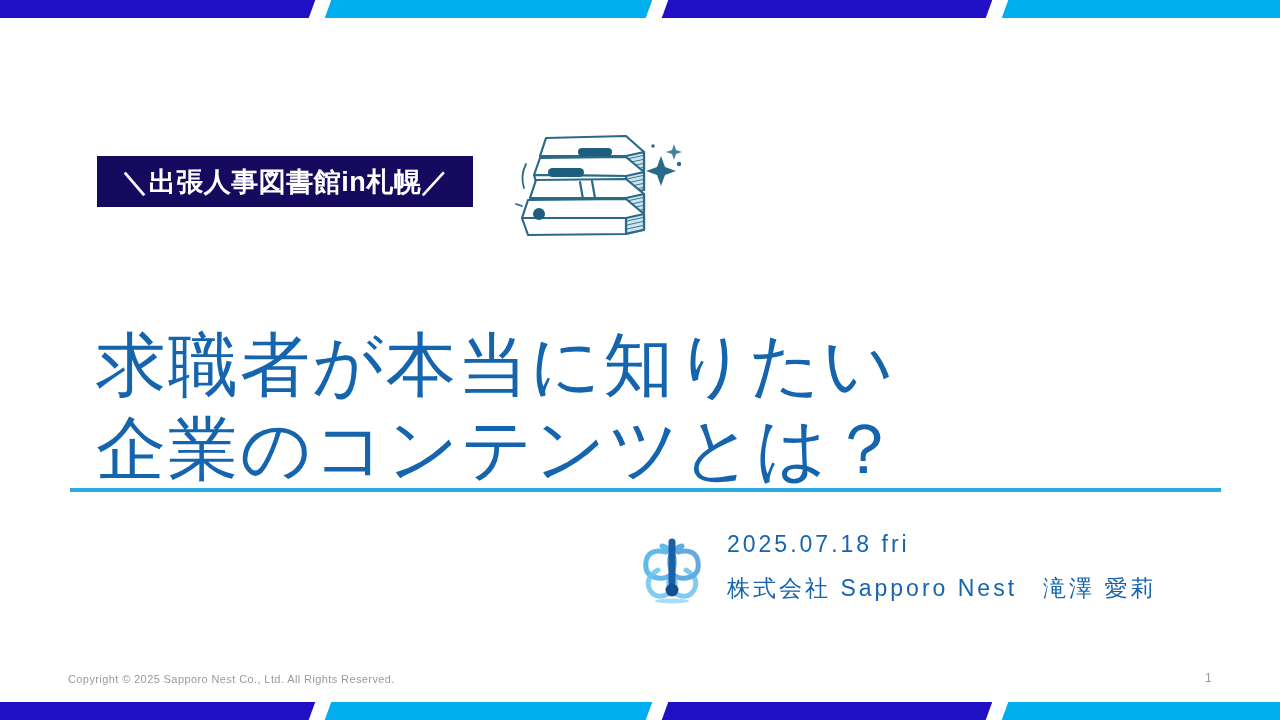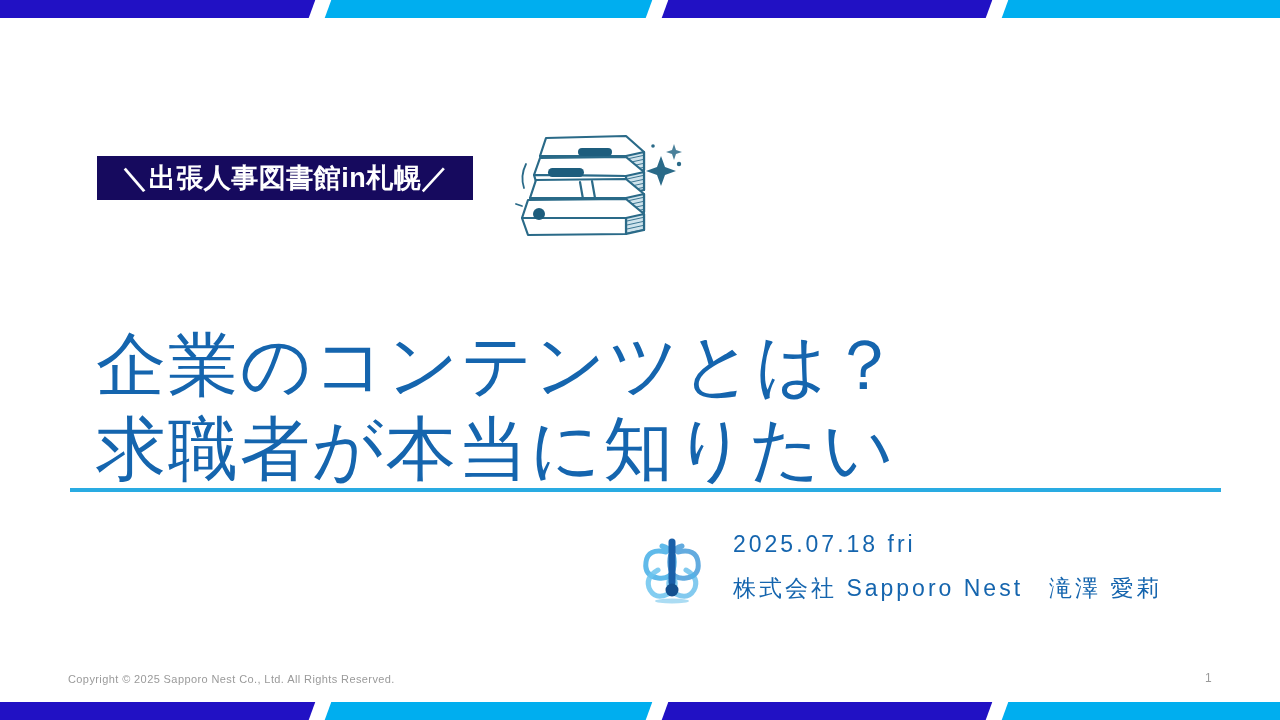--- a/index.html
+++ b/index.html
@@ -45,21 +45,21 @@
     background: #ffffff;
     transform: skewX(-20deg);
   }
 
   
   .badge {
     position: absolute;
     left: 97px;
     top: 156px;
     width: 376px;
-    height: 44px;
+    height: 51px;
     background: #160a5e;
     color: #ffffff;
     display: flex;
     align-items: center;
     justify-content: center;
     font-size: 27px;
     font-weight: bold;
     letter-spacing: 0.5px;
     white-space: nowrap;
   }
@@ -105,21 +105,21 @@
     top: 522px;
     display: flex;
     align-items: center;
   }
   .logo {
     width: 72px;
     height: 80px;
     flex: 0 0 auto;
   }
   .presenter-text {
-    margin-left: 25px;
+    margin-left: 19px;
     color: #1565ae;
   }
   .presenter-date {
     font-size: 23px;
     letter-spacing: 3px;
     line-height: 44px;
     white-space: nowrap;
   }
   .presenter-name {
     font-size: 23px;
@@ -222,22 +222,22 @@
       <g fill="#2a6a88">
         <path d="M153 30 L157 41 L168 45 L157 49 L153 60 L149 49 L138 45 L149 41 Z"></path>
         <path d="M166 18 L168 24 L174 26 L168 28 L166 34 L164 28 L158 26 L164 24 Z" opacity="0.85"></path>
         <circle cx="171" cy="38" r="2.2"></circle>
         <circle cx="145" cy="20" r="1.8"></circle>
       </g>
     </svg>
   </div>
 
   <h1 class="title">
+    <span class="title-line">求職者が本当に知りたい</span>
     <span class="title-line">企業のコンテンツとは？</span>
-    <span class="title-line">求職者が本当に知りたい</span>
   </h1>
 
   <div class="divider"></div>
 
   <div class="presenter">
     <div class="logo">
       <svg viewBox="0 0 72 80" width="72" height="80" xmlns="http://www.w3.org/2000/svg">
         <g fill="none" stroke-linecap="round">
 
           <path d="M30 26 Q12 22 10 36 Q8 50 22 52 Q36 54 38 40 Q40 24 26 20" stroke="#4fb3e8" stroke-width="5" opacity="0.9"></path>

